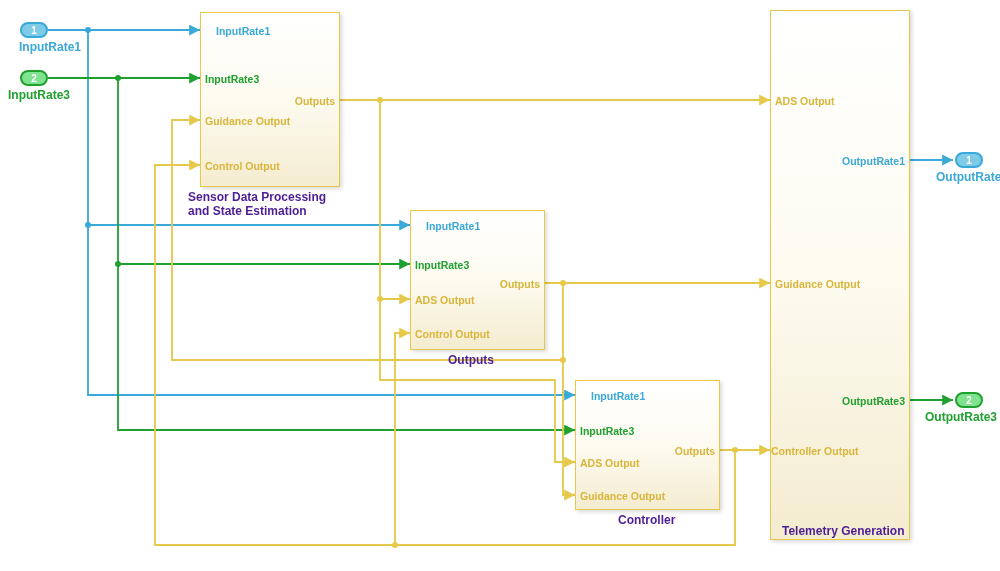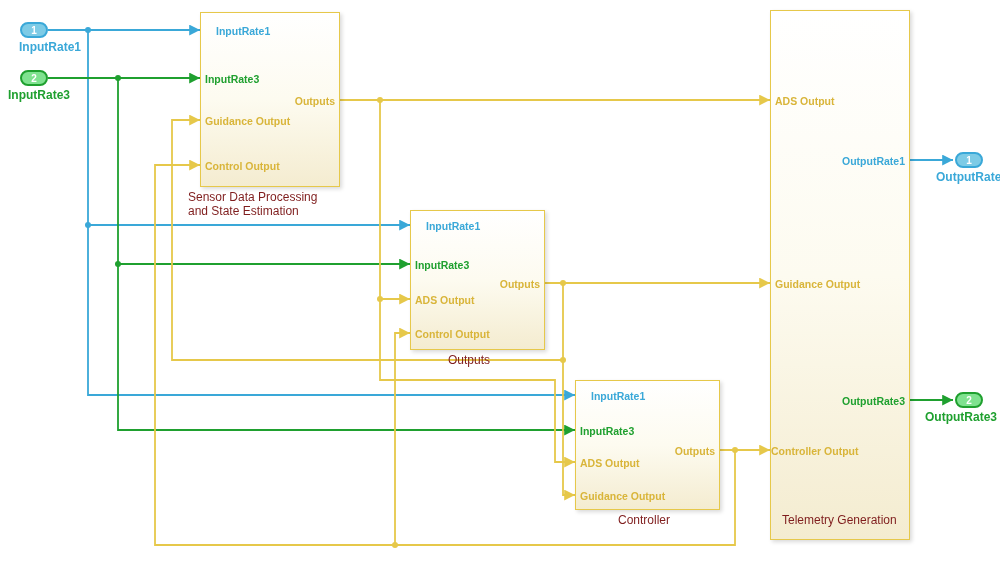--- a/index.html
+++ b/index.html
@@ -20,22 +20,22 @@
   }
   .block {
     position: absolute;
     border: 1px solid #e6c84a;
     background: linear-gradient(to bottom, #ffffff 0%, #fdfbf0 50%, #f4ecd0 100%);
     box-shadow: 2px 2px 4px rgba(0,0,0,0.15);
   }
   .block-title {
     position: absolute;
     font-size: 12px;
-    font-weight: normal;
-    color: #7f1d1d;
+    font-weight: bold;
+    color: #4c1d95;
     line-height: 1.2;
     white-space: pre;
   }
   .port-label {
     position: absolute;
     font-size: 10.5px;
     font-weight: bold;
     white-space: nowrap;
   }
   .port-in  { text-align: left; }
@@ -165,13 +165,13 @@
 </div>
 <div class="block-title" style="left:618px;top:513px">Controller</div>
 
 <div class="block" style="left:770px;top:10px;width:140px;height:530px">
   <span class="port-label port-in c-yellow" style="left:4px;top:84px">ADS Output</span>
   <span class="port-label port-in c-yellow" style="left:4px;top:267px">Guidance Output</span>
   <span class="port-label port-in c-yellow" style="left:0;top:434px">Controller Output</span>
   <span class="port-label port-out c-blue" style="right:4px;top:144px">OutputRate1</span>
   <span class="port-label port-out c-green" style="right:4px;top:384px">OutputRate3</span>
 </div>
-<div class="block-title" style="left:782px;top:513px">Telemetry Generation</div>
+<div class="block-title" style="left:782px;top:524px">Telemetry Generation</div>
 
 </body></html>

